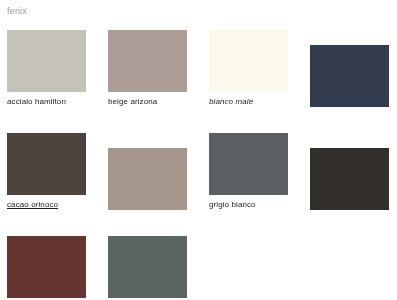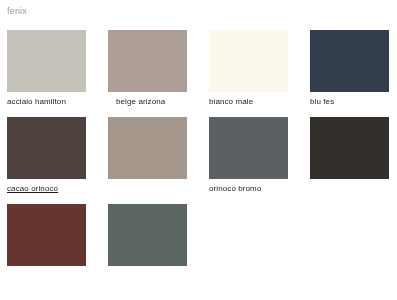--- a/index.html
+++ b/index.html
@@ -31,21 +31,22 @@
     letter-spacing: 0.2px;
     font-weight: 400;
   }
   #swatch-grid {
     position: absolute;
     left: 7px;
     top: 30px;
     width: 383px;
     display: flex;
     flex-wrap: wrap;
-    gap: 10px 22px;
+    gap: 26px 22px;
+    align-items: flex-end;
   }
   .swatch-cell {
     width: 79px;
   }
   .swatch-color {
     width: 79px;
     height: 62px;
     display: block;
   }
   .swatch-label {
@@ -66,45 +67,44 @@
 
   <div id="swatch-grid">
 
     <div class="swatch-cell">
       <span class="swatch-color" style="background-color: rgb(197, 194, 186);"></span>
       <div class="swatch-label" style="color: rgb(28, 28, 28);">acciaio hamilton</div>
     </div>
 
     <div class="swatch-cell">
       <span class="swatch-color" style="background-color: rgb(172, 157, 150);"></span>
-      <div class="swatch-label" style="color: rgb(28, 28, 28); margin-left: 8px;">beige arizona</div>
+      <div class="swatch-label" style="color: rgb(28, 28, 28);">beige arizona</div>
     </div>
 
     <div class="swatch-cell">
       <span class="swatch-color" style="background-color: rgb(252, 248, 236);"></span>
-      <div class="swatch-label" style="color: rgb(28, 28, 28);">bianco male</div>
+      <div class="swatch-label" style="color: rgb(28, 28, 28); font-style: italic;">bianco male</div>
     </div>
 
     <div class="swatch-cell">
       <span class="swatch-color" style="background-color: rgb(51, 61, 78);"></span>
-      <div class="swatch-label" style="color: rgb(28, 28, 28);">blu fes</div>
     </div>
 
     <div class="swatch-cell">
       <span class="swatch-color" style="background-color: rgb(78, 66, 62);"></span>
       <div class="swatch-label" style="color: rgb(28, 28, 28); text-decoration: underline;">cacao orinoco</div>
     </div>
 
     <div class="swatch-cell">
       <span class="swatch-color" style="background-color: rgb(164, 150, 138);"></span>
     </div>
 
     <div class="swatch-cell">
       <span class="swatch-color" style="background-color: rgb(91, 96, 99);"></span>
-      <div class="swatch-label" style="color: rgb(28, 28, 28);">orinoco bromo</div>
+      <div class="swatch-label" style="color: rgb(28, 28, 28);">grigio bianco</div>
     </div>
 
 
     <div class="swatch-cell">
       <span class="swatch-color" style="background-color: rgb(51, 47, 43);"></span>
 
     </div>
 
     <div class="swatch-cell">
       <span class="swatch-color" style="background-color: rgb(102, 53, 47);"></span>

